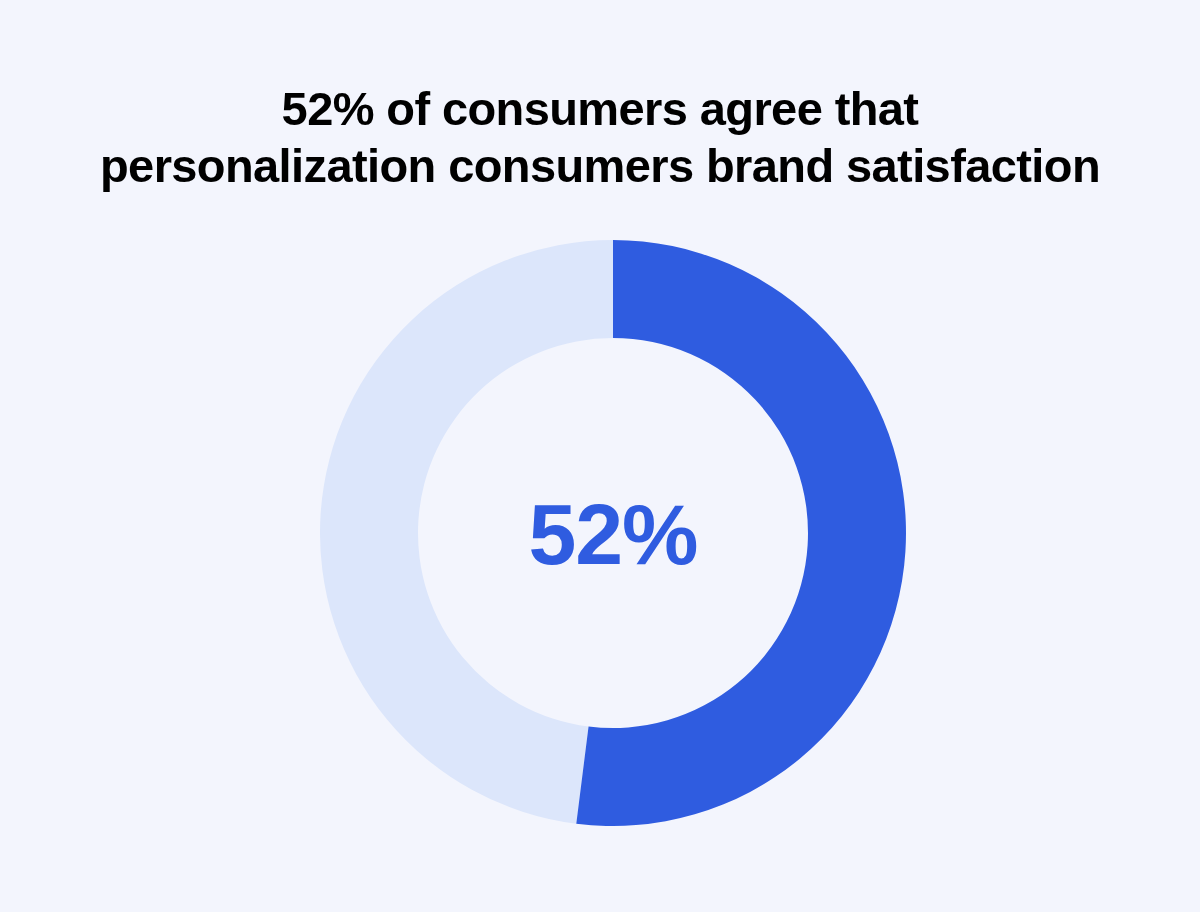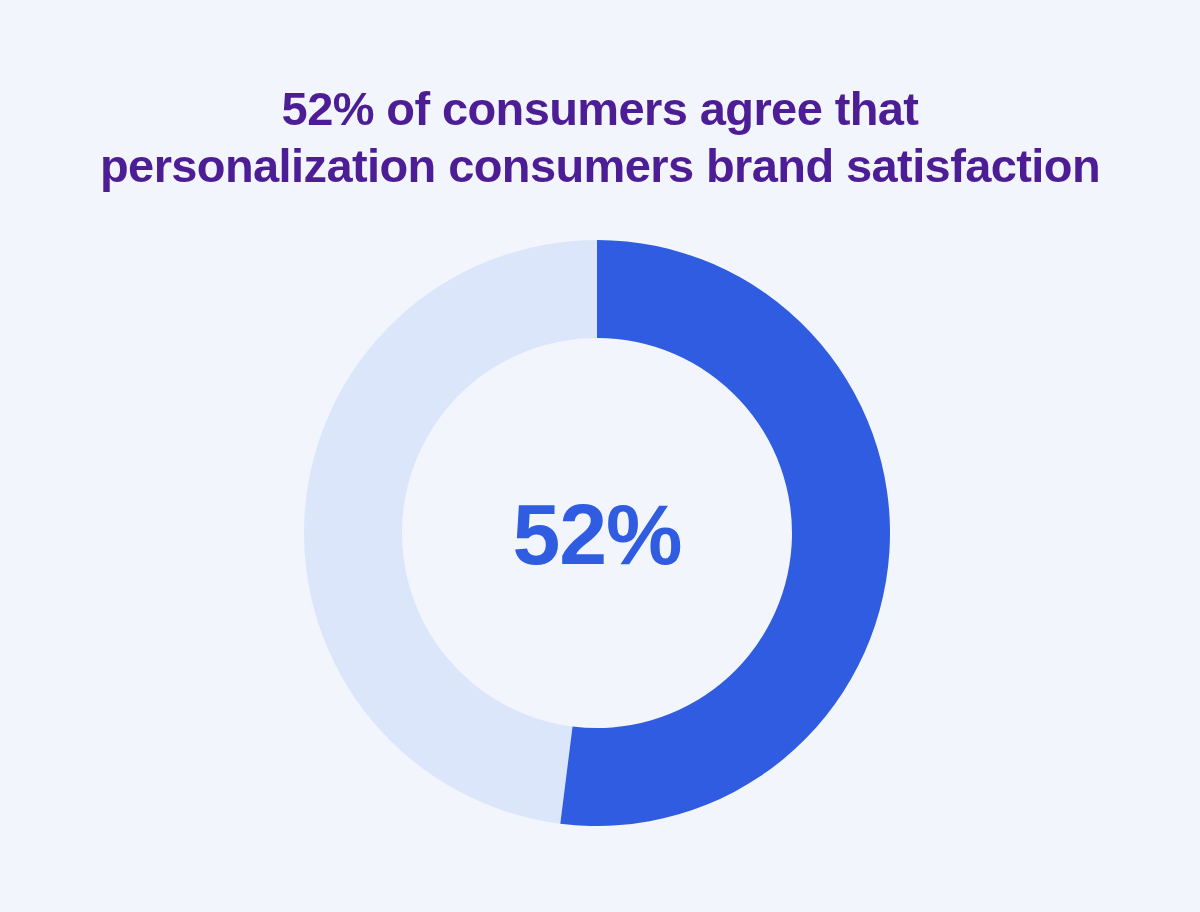--- a/index.html
+++ b/index.html
@@ -22,36 +22,36 @@
     background: #f3f5fd;
   }
 
   
   #chart-title {
     position: absolute;
     left: 0;
     top: 80px;
     width: 1200px;
     text-align: center;
-    color: #4c1d95;
+    color: #000000;
     font-family: "Liberation Sans", sans-serif;
     font-weight: bold;
     font-size: 47px;
     line-height: 57px;
     letter-spacing: -0.6px;
   }
   #chart-title .title-line {
     display: block;
     white-space: nowrap;
   }
 
   
   #donut-wrap {
     position: absolute;
-    left: 304px;
+    left: 320px;
     top: 240px;
     width: 586px;
     height: 586px;
   }
   #donut-svg {
     display: block;
     width: 586px;
     height: 586px;
   }
 

